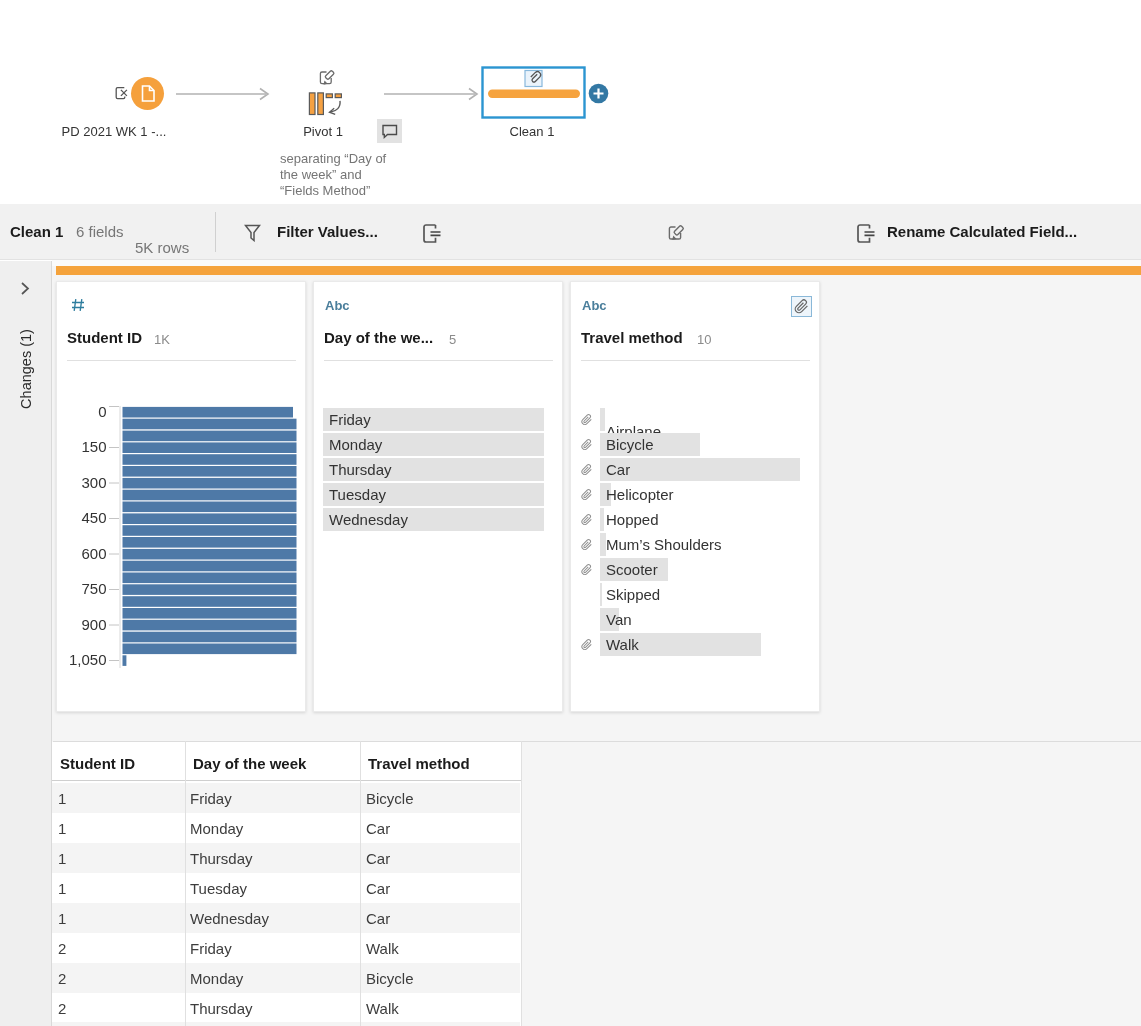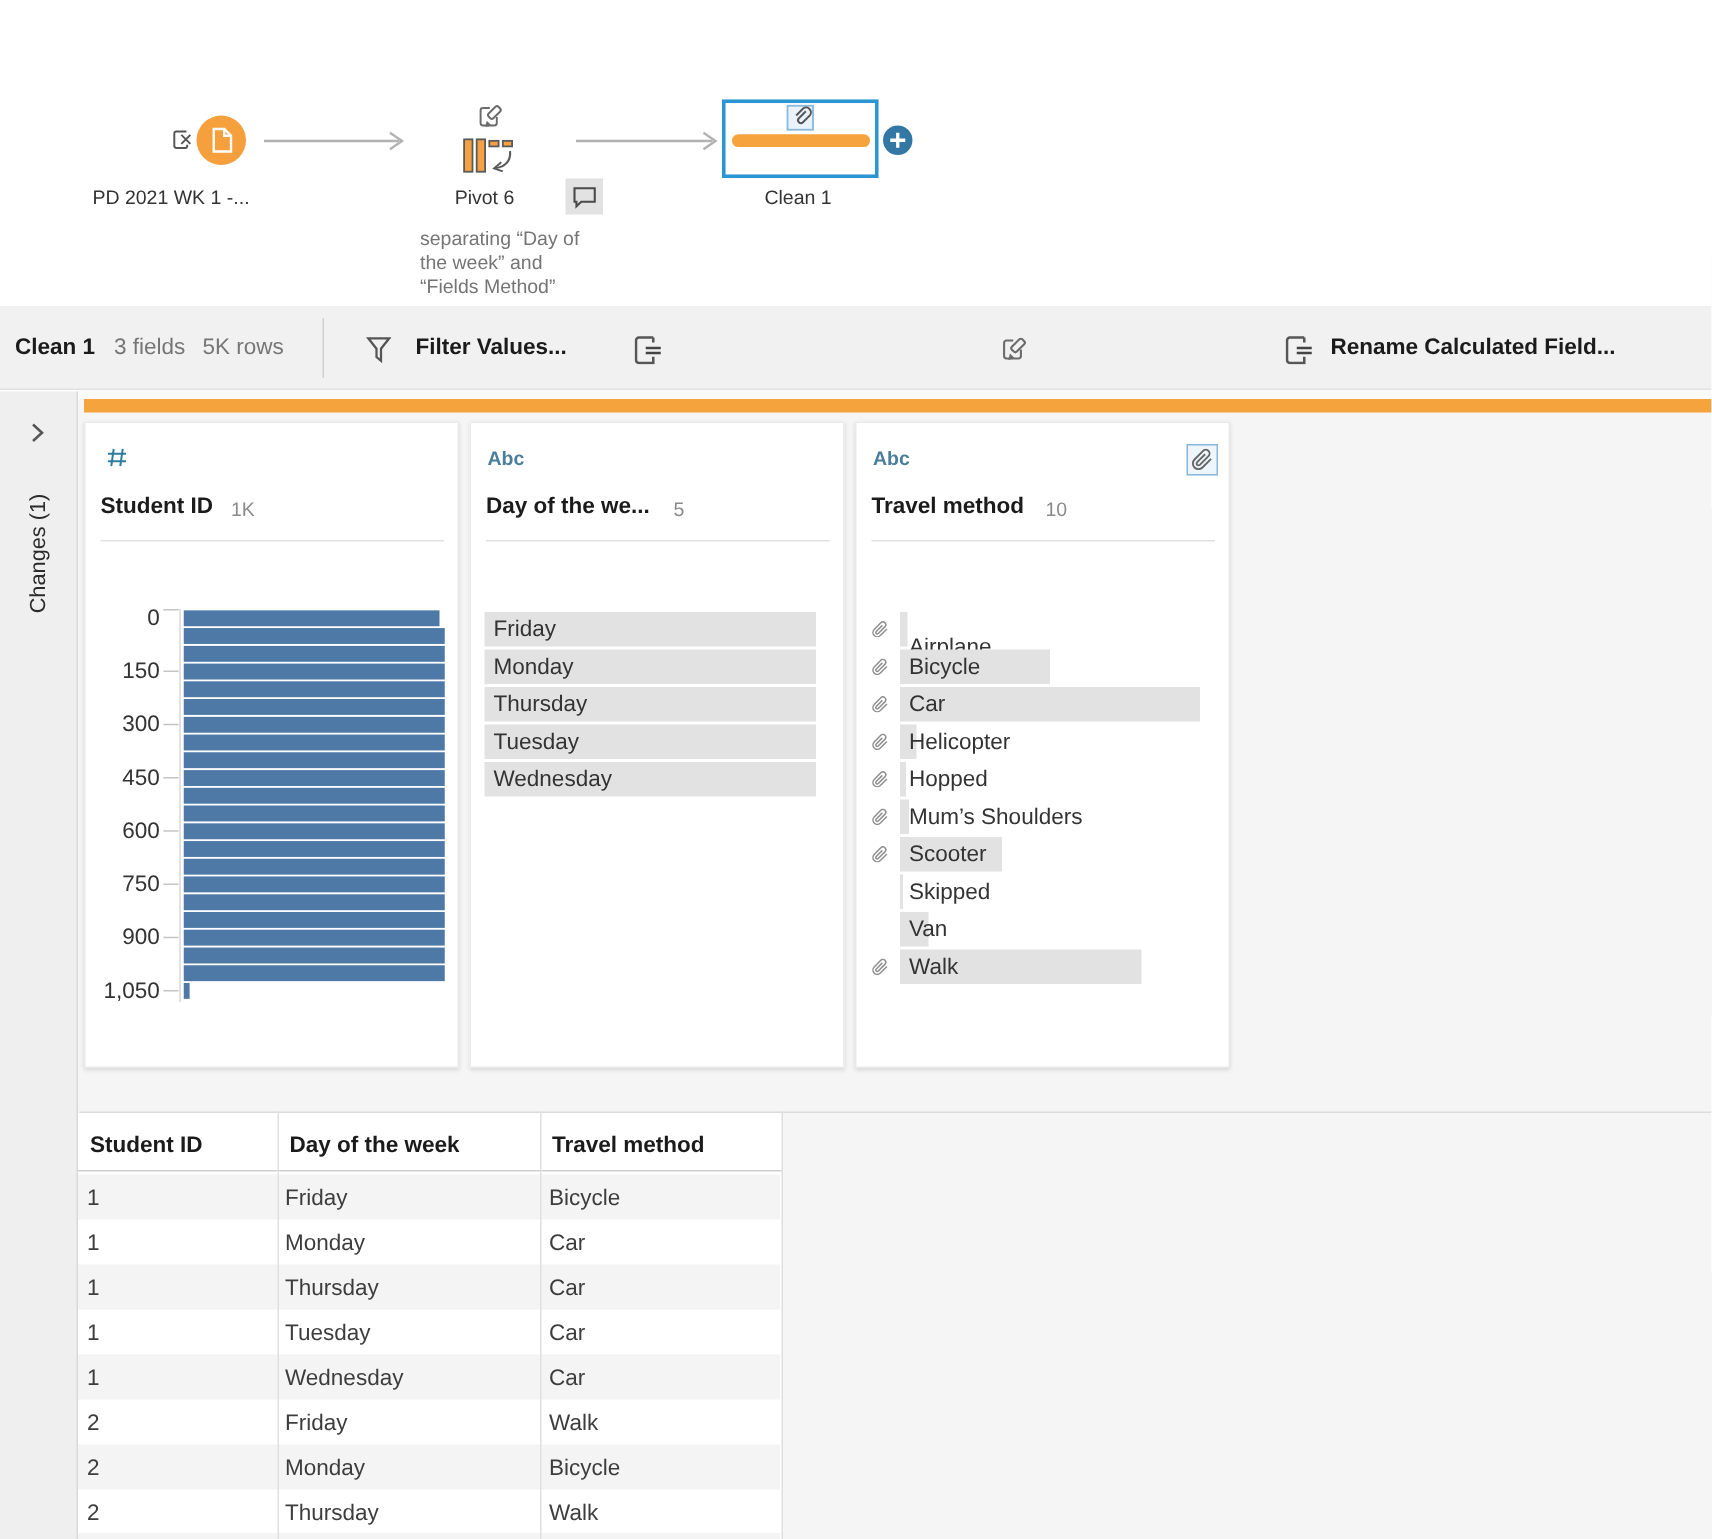--- a/index.html
+++ b/index.html
@@ -101,30 +101,30 @@
       <rect x="525" y="70.5" width="17" height="16" fill="#eaf3fb" stroke="#88b8dc" stroke-width="1.2"></rect>
       <g stroke="#555" stroke-width="1.3" fill="none">
         <path d="M537.2 74.2 l-4.6 4.6 a1.9 1.9 0 0 0 2.7 2.7 l4.6 -4.6 a3.2 3.2 0 0 0 -4.5 -4.5 l-4.6 4.6"></path>
       </g>
       <rect x="488" y="89.5" width="92" height="8.5" rx="4.2" fill="#f6a33e"></rect>
 
       <circle cx="598.5" cy="93.5" r="9.8" fill="#3378a4"></circle>
       <path d="M593.5 93.5 h10 M598.5 88.5 v10" stroke="#fff" stroke-width="2.2"></path>
     </svg>
     <div class="nodelabel" style="left:54px; top:124px; width:120px;">PD 2021 WK 1 -...</div>
-    <div class="nodelabel" style="left:273px; top:124px; width:100px;">Pivot 6</div>
+    <div class="nodelabel" style="left:273px; top:124px; width:100px;">Pivot 1</div>
     <div class="nodelabel" style="left:482px; top:124px; width:100px;">Clean 1</div>
     <div style="position:absolute; left:280px; top:151px; width:120px; font-size:13px;
          line-height:16px; color:#757575;">separating “Day of the week” and “Fields Method”</div>
   </div>
 
   <div class="abs" id="toolbar">
     <span class="tbtext" style="left:10px;">Clean 1</span>
-    <span class="tbtext" style="left:76px; font-weight:400; color:#767676;">3 fields</span>
-      <span class="tbtext" style="left:135px; font-weight:400; color:#767676;">5K rows</span>
+    <span class="tbtext" style="left:76px; font-weight:400; color:#767676;">6 fields</span>
+      <span class="tbtext" style="left:135px; font-weight:400; color:#767676;margin-top:16px;">5K rows</span>
     <div style="position:absolute; left:215px; top:8px; width:1px; height:40px; background:#d0d0d0;"></div>
     <svg class="tbicon" style="left:244px; top:20px;" width="17" height="18" viewBox="0 0 17 18">
       <path d="M1.5 1.5 h14 l-5.5 7 v8 l-3 -2.5 v-5.5 z" fill="none" stroke="#555" stroke-width="1.5"></path>
     </svg>
     <span class="tbtext" style="left:277px;">Filter Values...</span>
     <svg class="tbicon dup" style="left:423px; top:20px;" width="18" height="19" viewBox="0 0 18 19">
       <path d="M12.5 1 H3 a2 2 0 0 0 -2 2 v13 a2 2 0 0 0 2 2 h9.5 a0 0 0 0 0 0 0 v-4.2 M12.5 1 v3.4" fill="none" stroke="#565656" stroke-width="1.7"></path>
       <path d="M7.5 8 h10 M7.5 11.3 h10" stroke="#444" stroke-width="1.7"></path>
     </svg>
     <svg class="tbicon" style="left:668px; top:21px;" width="17" height="17" viewBox="0 0 17 17">

